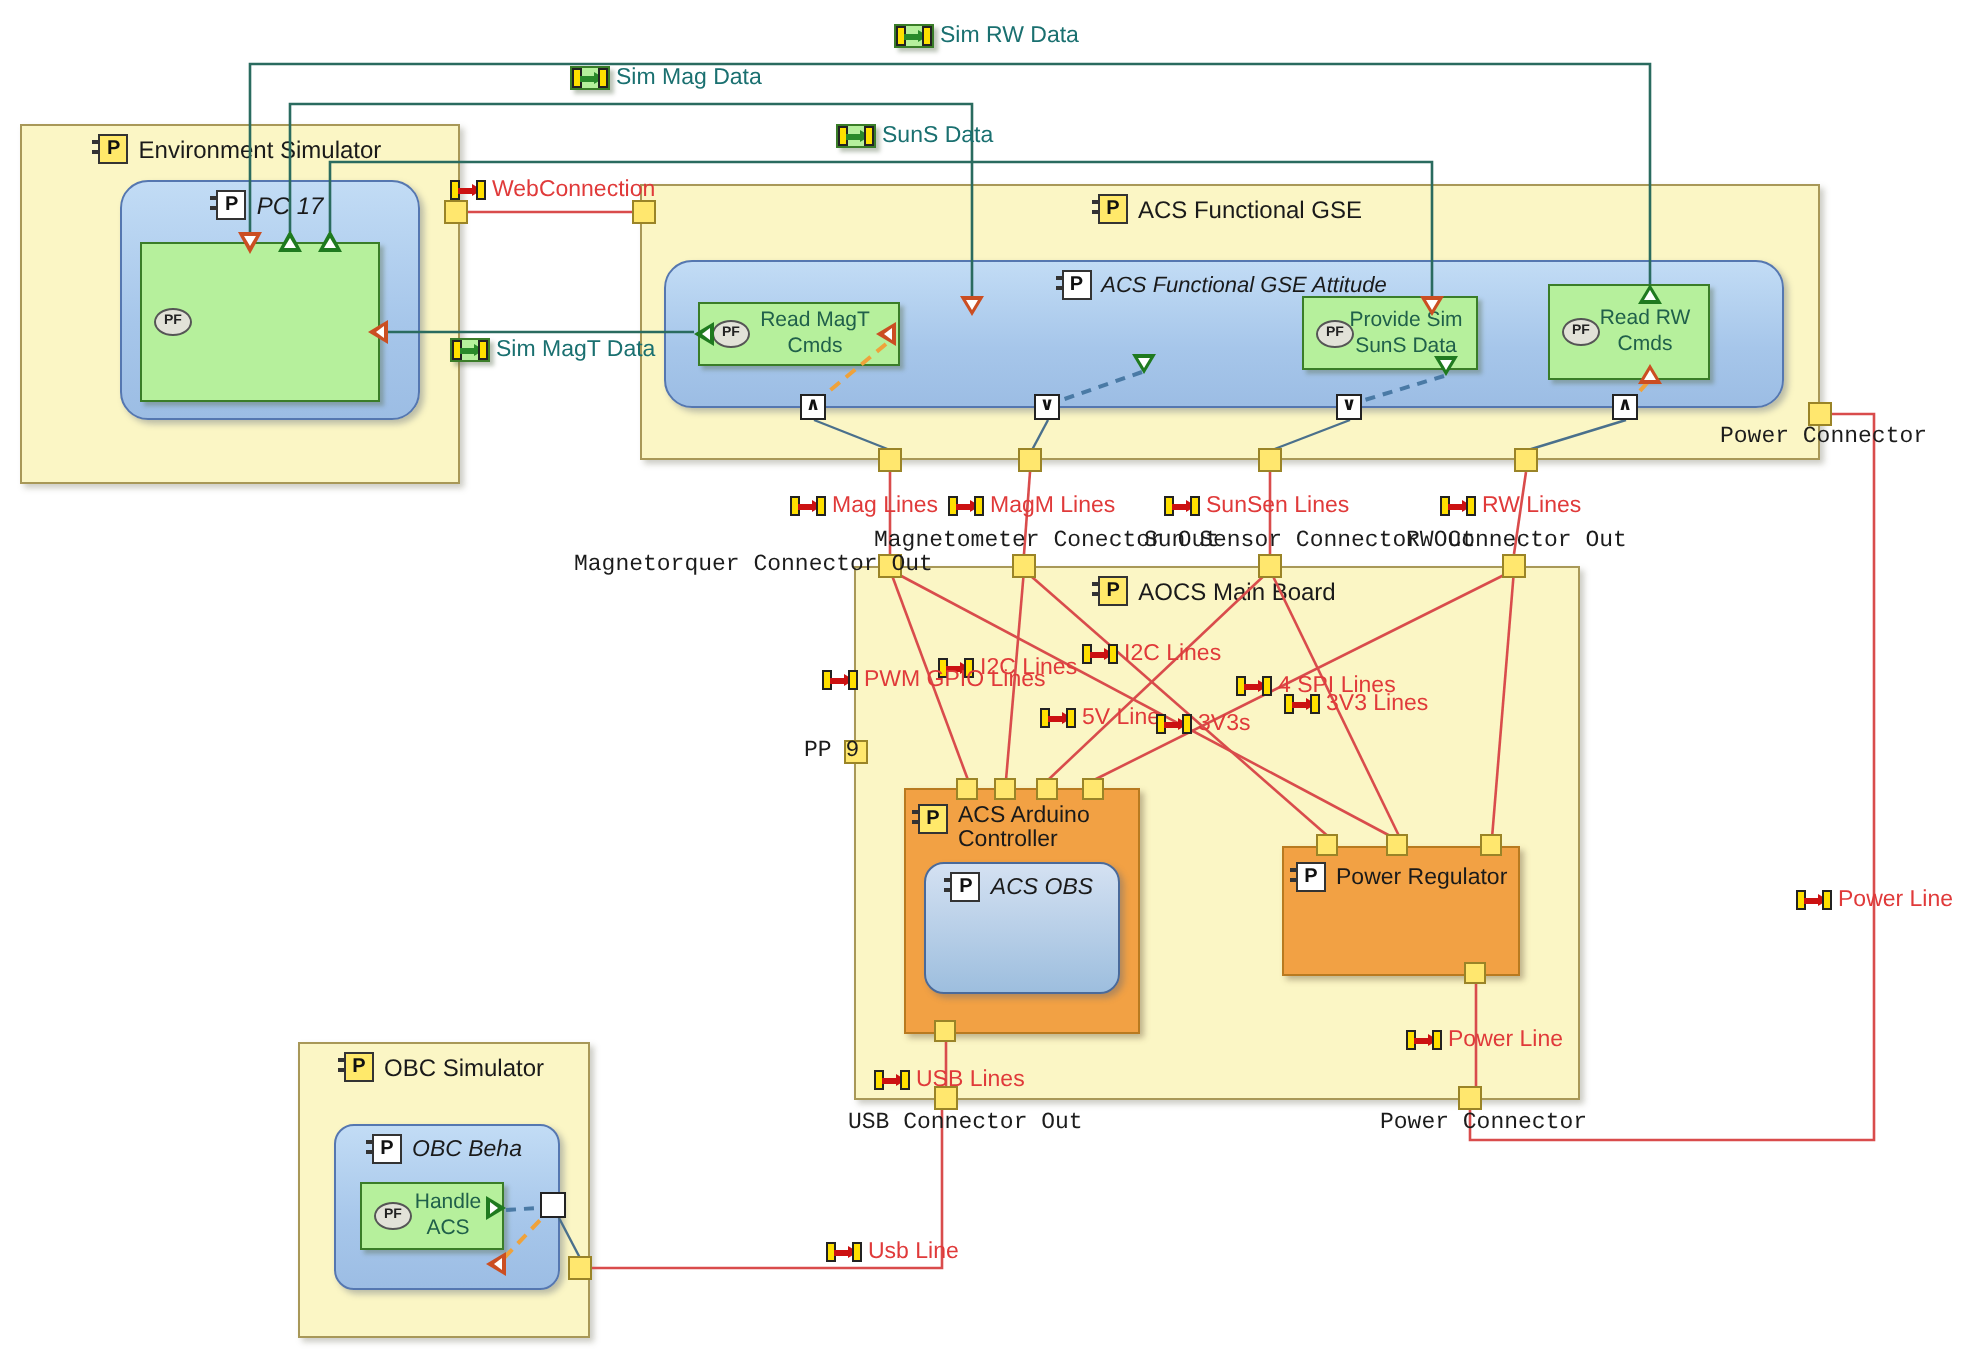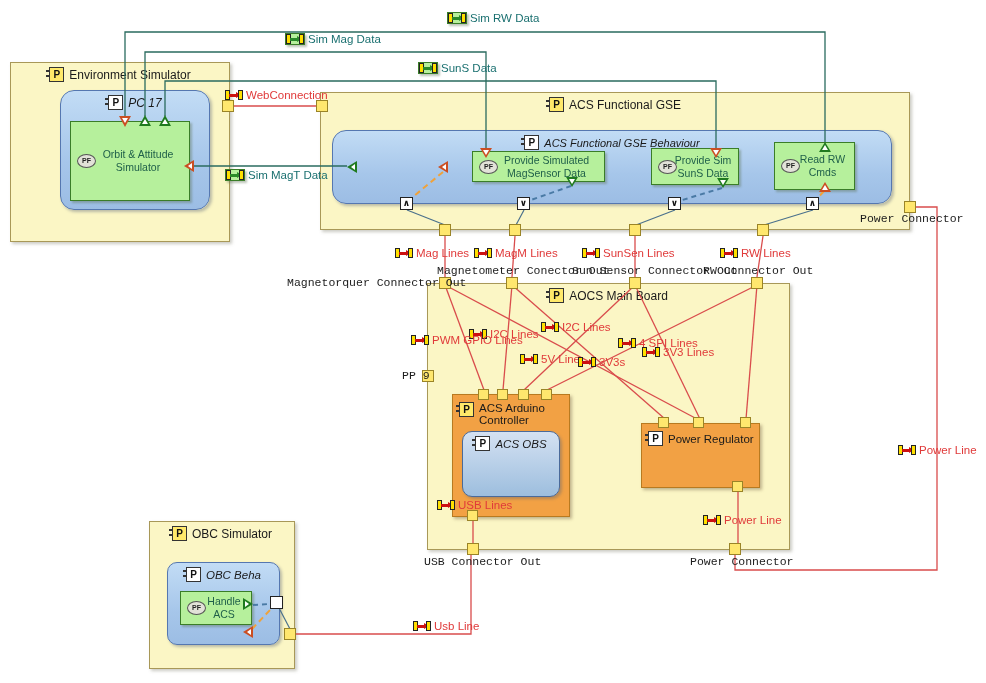--- a/index.html
+++ b/index.html
@@ -72,42 +72,41 @@
 
   <div class="blk blue" style="left:60px;top:90px;width:150px;height:120px">
     <div class="hdr italic">
       <span class="part-icon white">P</span>
       <span>PC 17</span>
     </div>
   </div>
 
   <div class="blk green action" style="left:70px;top:121px;width:120px;height:80px">
     <span class="pf-icon">PF</span>
-    <span class="atext">Orbit &amp; Attitude Simulator</span>
   </div>
 
   <div class="blk yellow" style="left:320px;top:92px;width:590px;height:138px">
     <div class="hdr">
       <span class="part-icon">P</span>
       <span>ACS Functional GSE</span>
     </div>
   </div>
 
   <div class="blk blue" style="left:332px;top:130px;width:560px;height:74px">
     <div class="hdr italic" style="font-size:11px">
       <span class="part-icon white">P</span>
-      <span>ACS Functional GSE Behaviour</span>
-    </div>
-  </div>
-
-
-  <div class="blk green action" style="left:472px;top:151px;width:133px;height:31px">
+      <span>ACS Functional GSE Attitude</span>
+    </div>
+  </div>
+
+  <div class="blk green action" style="left:349px;top:151px;width:101px;height:32px">
     <span class="pf-icon">PF</span>
-    <span class="atext">Provide Simulated MagSensor Data</span>
-  </div>
+    <span class="atext">Read MagT Cmds</span>
+  </div>
+
 
   <div class="blk green action" style="left:651px;top:148px;width:88px;height:37px">
     <span class="pf-icon">PF</span>
     <span class="atext">Provide Sim SunS Data</span>
   </div>
 
   <div class="blk green action" style="left:774px;top:142px;width:81px;height:48px">
     <span class="pf-icon">PF</span>
     <span class="atext">Read RW Cmds</span>
   </div>
@@ -436,21 +435,21 @@
     <span>4 SPI Lines</span>
   </div>
   <div class="flow-label red" style="left:642px;top:346px">
     <span class="fi red">
         <span class="sq l"></span>
         <span class="ar"></span>
         <span class="sq r"></span>
       </span>
     <span>3V3 Lines</span>
   </div>
-  <div class="flow-label red" style="left:437px;top:499px">
+  <div class="flow-label red" style="left:437px;top:534px">
     <span class="fi red">
         <span class="sq l"></span>
         <span class="ar"></span>
         <span class="sq r"></span>
       </span>
     <span>USB Lines</span>
   </div>
   <div class="flow-label red" style="left:703px;top:514px">
     <span class="fi red">
         <span class="sq l"></span>

